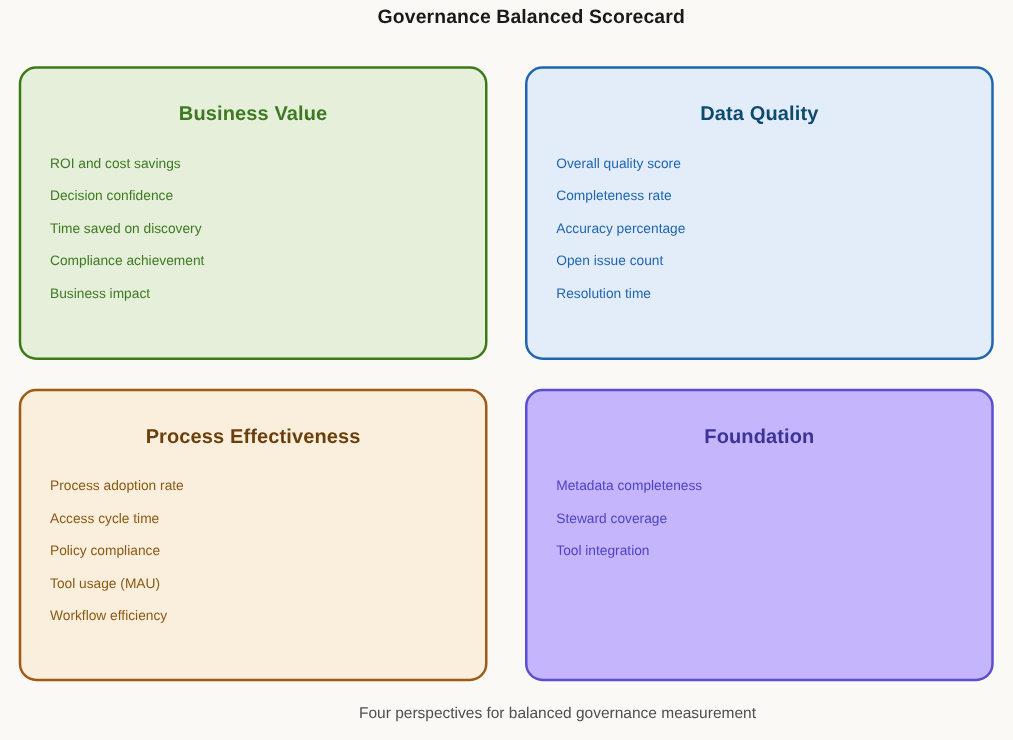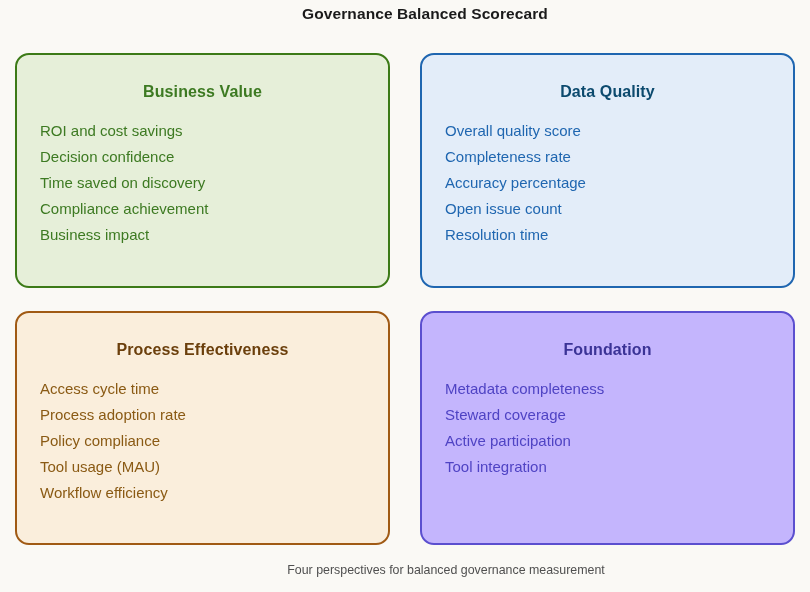--- a/index.html
+++ b/index.html
@@ -61,21 +61,21 @@
   .card-items {
     position: absolute;
     top: 63px;
     left: 23px;
     right: 14px;
     list-style: none;
     margin: 0;
     padding: 0;
   }
   .card-item {
-    font-size: 15px;
+    font-size: 11px;
     line-height: 26px;
     font-weight: 400;
     white-space: nowrap;
   }
   
   .card-green  { background: #e6efd9; border-color: #3c7a17; }
   .card-green .card-heading, .card-green .card-item { color: #3d7a22; }
   .card-blue   { background: #e3edf9; border-color: #1f66b0; }
   .card-blue .card-heading { color: #0c4a6e; }
   .card-blue .card-item { color: #1f66b0; }
@@ -123,33 +123,32 @@
       <li class="card-item">Completeness rate</li>
       <li class="card-item">Accuracy percentage</li>
       <li class="card-item">Open issue count</li>
       <li class="card-item">Resolution time</li>
     </ul>
   </div>
 
   <div class="card card-brown">
     <div class="card-heading">Process Effectiveness</div>
     <ul class="card-items">
+      <li class="card-item">Process adoption rate</li>
       <li class="card-item">Access cycle time</li>
-      <li class="card-item">Process adoption rate</li>
       <li class="card-item">Policy compliance</li>
       <li class="card-item">Tool usage (MAU)</li>
       <li class="card-item">Workflow efficiency</li>
     </ul>
   </div>
 
   <div class="card card-purple">
     <div class="card-heading">Foundation</div>
     <ul class="card-items">
       <li class="card-item">Metadata completeness</li>
       <li class="card-item">Steward coverage</li>
-      <li class="card-item">Active participation</li>
       <li class="card-item">Tool integration</li>
     </ul>
   </div>
 
 </div>
 
 <div id="page-footer">Four perspectives for balanced governance measurement</div>
 
 </body></html>

